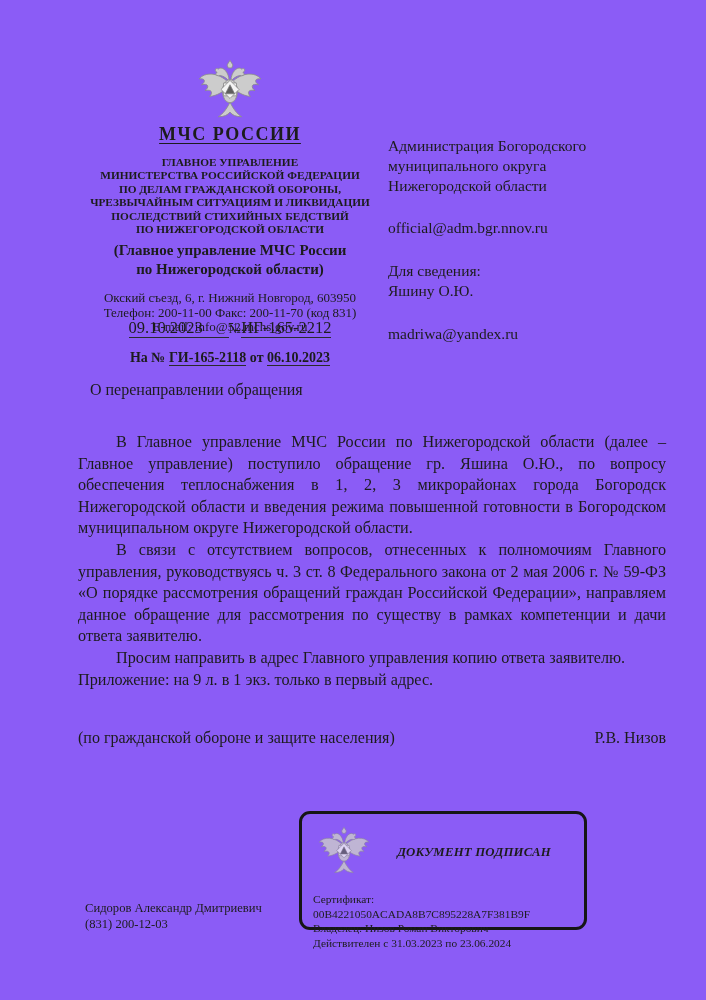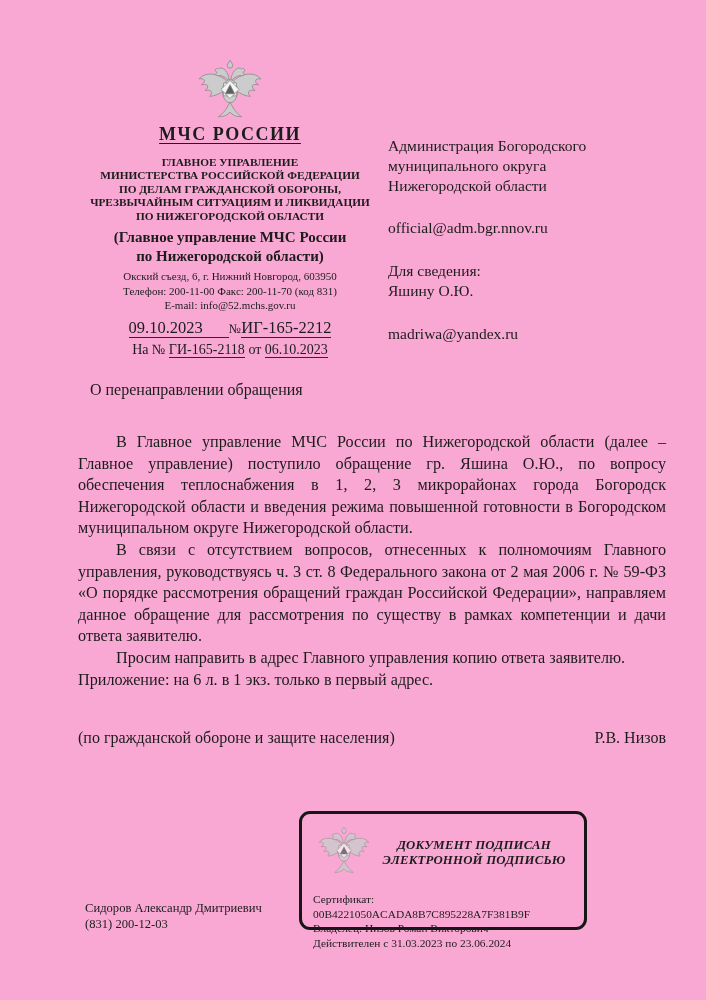--- a/index.html
+++ b/index.html
@@ -1,43 +1,43 @@
 <!DOCTYPE html>
 <html><head>
 <meta charset="utf-8">
 <style>
   html,body{margin:0;padding:0;background:#e9e9e9;}
   .page{
     position:relative;
     width:706px;height:1000px;
-    background:#f9a8d4;
+    background:#8b5cf6;
     margin:0 auto;
     font-family:"Liberation Serif","DejaVu Serif",serif;
     color:#1c1c1c;
     overflow:hidden;
   }
   
   .letterhead{
     position:absolute;left:62px;top:58px;width:336px;
     text-align:center;
   }
   .emblem-wrap{height:64px;margin-bottom:2px;}
   .org-short{
     font-size:18px;font-weight:bold;letter-spacing:1.5px;
     text-decoration:underline;text-underline-offset:3px;
     margin-top:2px;
   }
   .org-lines{margin-top:11px;font-size:11.3px;font-weight:bold;line-height:13.4px;}
   .org-name{margin-top:5px;font-size:15px;font-weight:bold;line-height:18.5px;}
-  .address{margin-top:4px;font-size:11px;line-height:14.5px;}
+  .address{margin-top:13px;font-size:13px;line-height:14.5px;}
   
   .refblock{position:absolute;left:62px;top:318px;width:336px;text-align:center;}
   .ref-line1{font-size:16.5px;}
   .ref-line1 .no-sign{font-size:13px;}
-  .ref-line2{font-size:14px;margin-top:4px;}
+  .ref-line2{font-size:14px;margin-top:12px;font-weight:bold;}
   .u{border-bottom:1px solid #2a2a2a;padding-bottom:0px;}
   .u-ext{border-bottom:1px solid #2a2a2a;padding-right:26px;}
   
   .recipient{
     position:absolute;left:388px;top:136px;width:294px;
     text-align:left;font-size:15.5px;line-height:20px;
   }
   .recipient .gap{height:22px;}
   .recipient .gap-s{height:23px;}
   
@@ -106,20 +106,21 @@
       <svg width="74" height="64" viewBox="0 0 120 110">
           <use href="#mchs-emblem" xlink:href="#mchs-emblem"></use>
         </svg>
     </div>
     <div class="org-short">МЧС РОССИИ</div>
     <div class="org-lines">
       <div>ГЛАВНОЕ УПРАВЛЕНИЕ</div>
       <div>МИНИСТЕРСТВА РОССИЙСКОЙ ФЕДЕРАЦИИ</div>
       <div>ПО ДЕЛАМ ГРАЖДАНСКОЙ ОБОРОНЫ,</div>
       <div>ЧРЕЗВЫЧАЙНЫМ СИТУАЦИЯМ И ЛИКВИДАЦИИ</div>
+      <div>ПОСЛЕДСТВИЙ СТИХИЙНЫХ БЕДСТВИЙ</div>
       <div>ПО НИЖЕГОРОДСКОЙ ОБЛАСТИ</div>
     </div>
     <div class="org-name">
       <div>(Главное управление МЧС России</div>
       <div>по Нижегородской области)</div>
     </div>
     <div class="address">
       <div>Окский съезд, 6, г. Нижний Новгород, 603950</div>
       <div>Телефон: 200-11-00 Факс: 200-11-70 (код 831)</div>
       <div>E-mail: info@52.mchs.gov.ru</div>
@@ -150,40 +151,39 @@
     <div class="gap-s"></div>
     <div>madriwa@yandex.ru</div>
   </div>
 
   <div class="subject">О перенаправлении обращения</div>
 
   <div class="body-text">
     <p>В Главное управление МЧС России по Нижегородской области (далее – Главное управление) поступило обращение гр. Яшина О.Ю., по вопросу обеспечения теплоснабжения в 1, 2, 3 микрорайонах города Богородск Нижегородской области и введения режима повышенной готовности в Богородском муниципальном округе Нижегородской области.</p>
     <p>В связи с отсутствием вопросов, отнесенных к полномочиям Главного управления, руководствуясь ч. 3 ст. 8 Федерального закона от 2 мая 2006 г. № 59-ФЗ «О порядке рассмотрения обращений граждан Российской Федерации», направляем данное обращение для рассмотрения по существу в рамках компетенции и дачи ответа заявителю.</p>
     <p>Просим направить в адрес Главного управления копию ответа заявителю.</p>
-    <p class="attachment">Приложение: на 6 л. в 1 экз. только в первый адрес.</p>
+    <p class="attachment">Приложение: на 9 л. в 1 экз. только в первый адрес.</p>
   </div>
 
   <div class="signature">
     <div class="sig-row2">
       <span>(по гражданской обороне и защите населения)</span>
       <span>Р.В. Низов</span>
     </div>
   </div>
 
   <div class="stamp">
     <div class="stamp-top">
       <div class="stamp-emblem">
         <svg width="56" height="56" viewBox="0 0 120 110" opacity="0.8">
             <use href="#mchs-emblem" xlink:href="#mchs-emblem"></use>
           </svg>
       </div>
       <div class="stamp-title">
         <div>ДОКУМЕНТ ПОДПИСАН</div>
-        <div>ЭЛЕКТРОННОЙ ПОДПИСЬЮ</div>
       </div>
     </div>
     <div class="stamp-lines">
       <div>Сертификат: 00B4221050ACADA8B7C895228A7F381B9F</div>
       <div>Владелец: Низов Роман Викторович</div>
       <div>Действителен с 31.03.2023 по 23.06.2024</div>
     </div>
   </div>
 
   <div class="executor">

